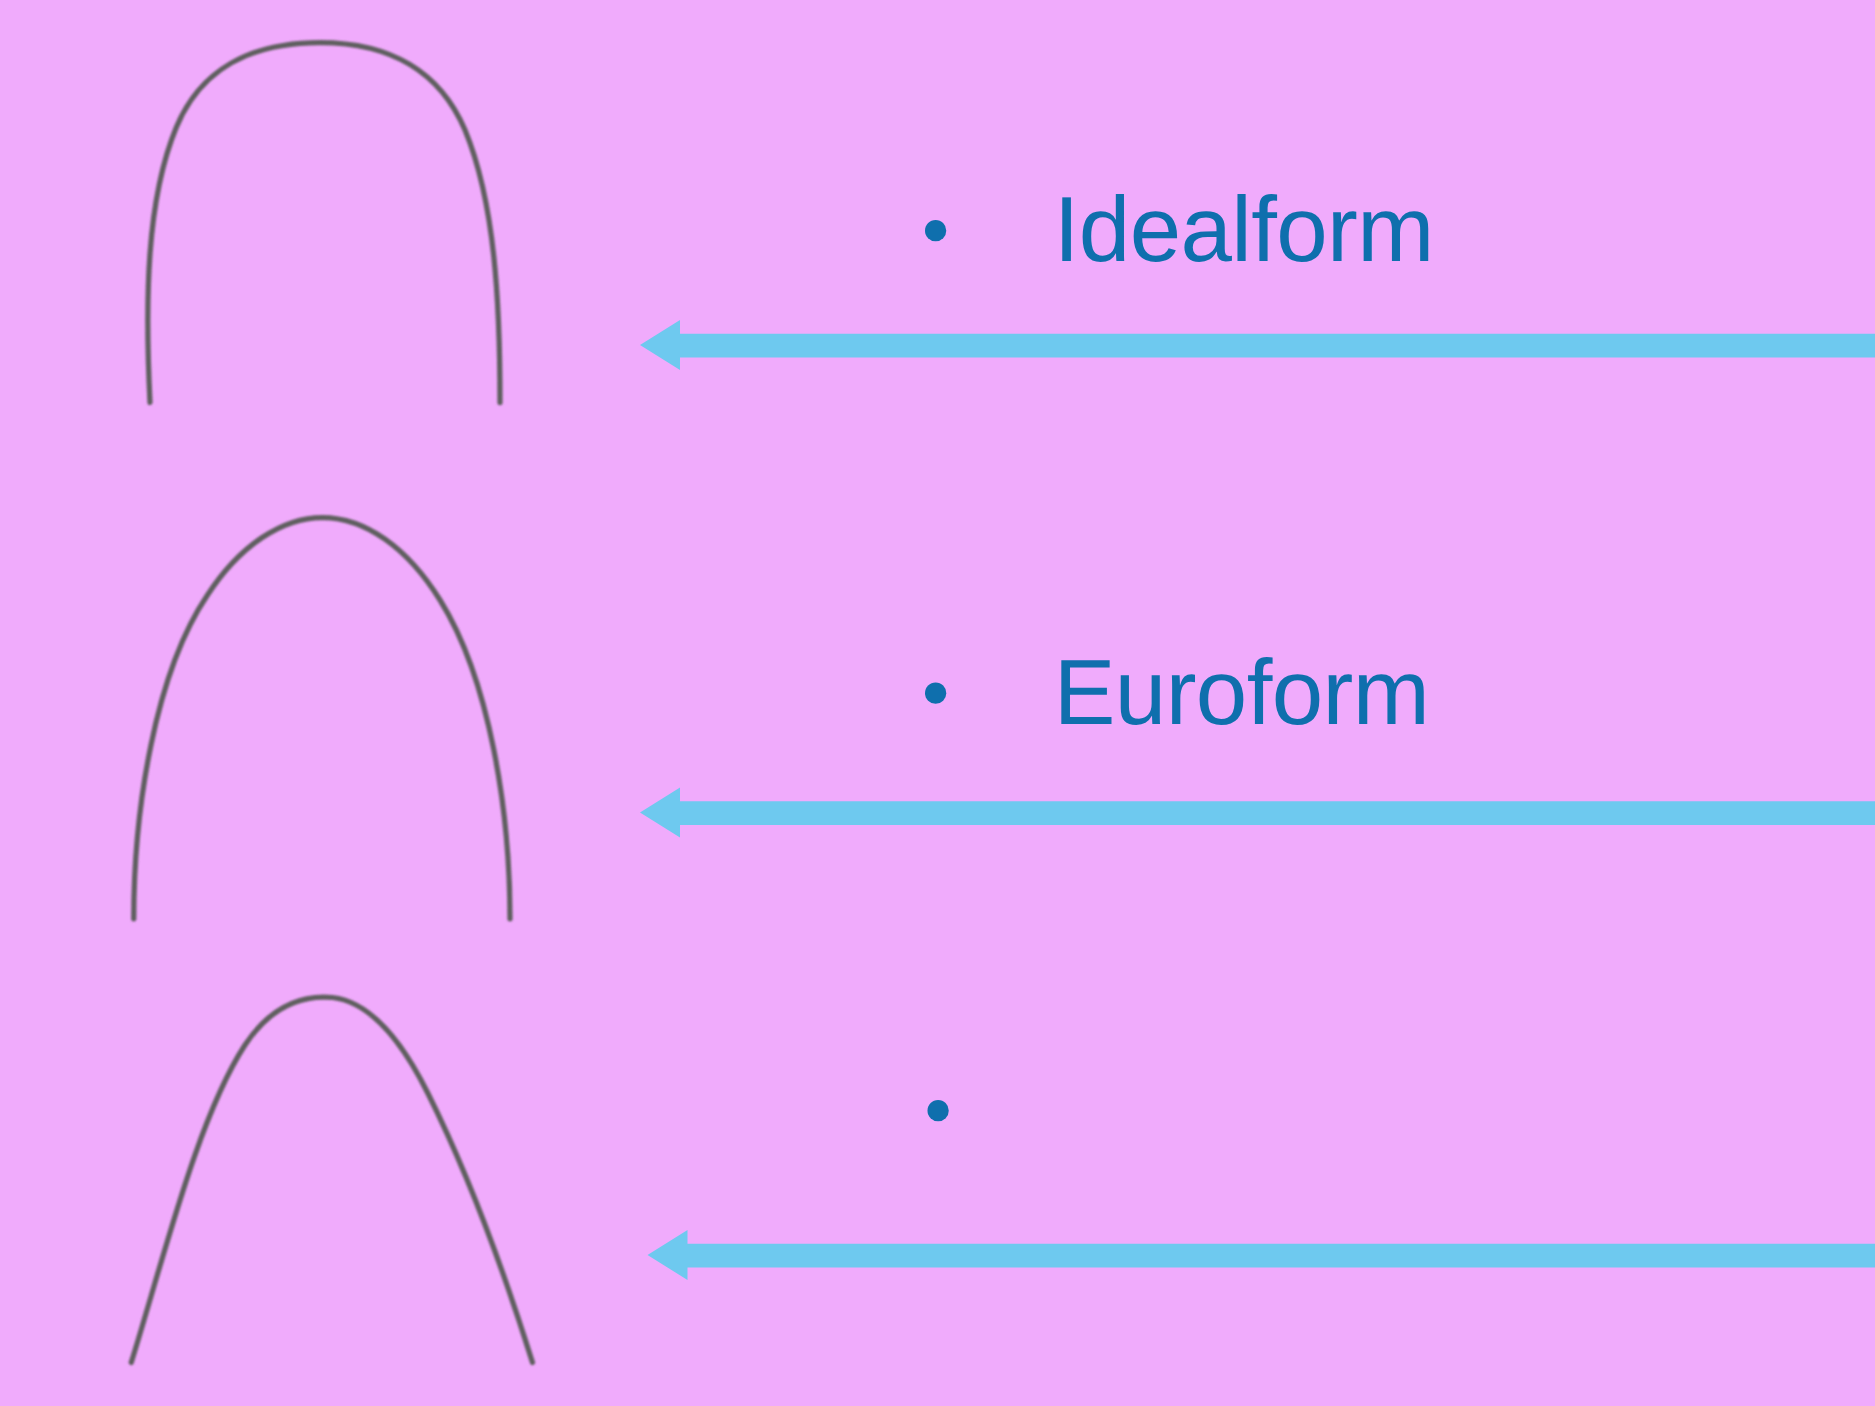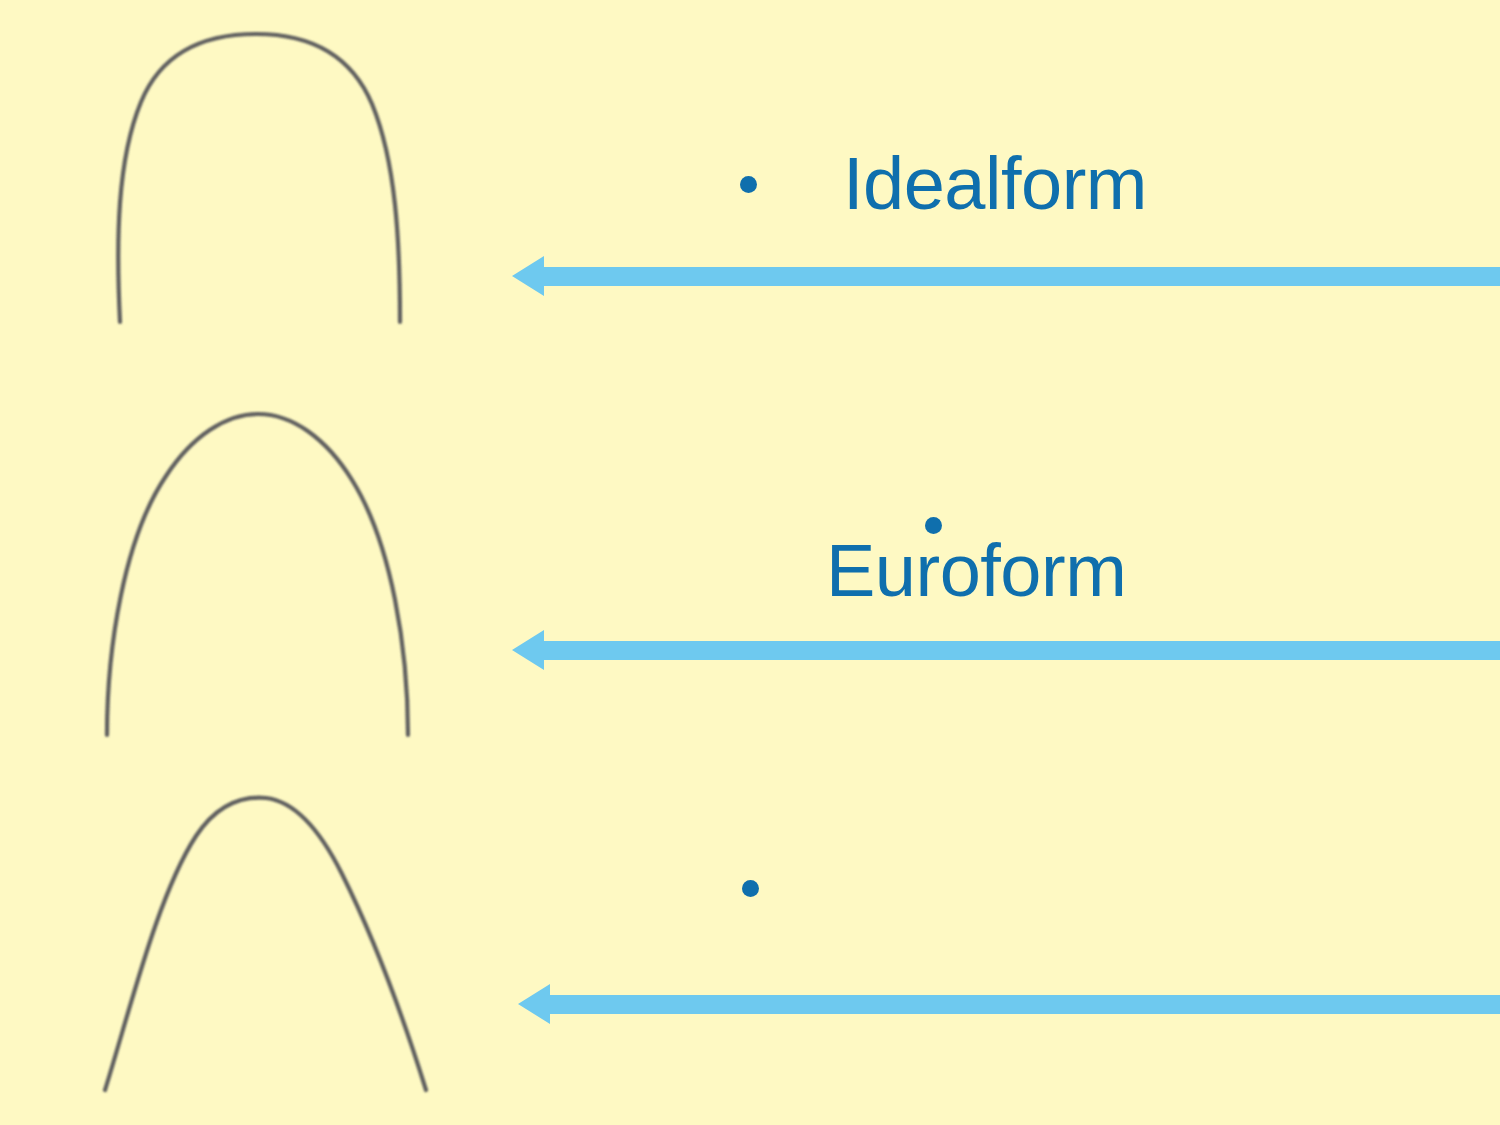--- a/index.html
+++ b/index.html
@@ -8,21 +8,21 @@
     padding: 0;
     background: #ffffff;
   }
   body {
     font-family: "Liberation Sans", sans-serif;
   }
   #slide {
     position: relative;
     width: 1500px;
     height: 1125px;
-    background: #fef9c3;
+    background: #f0abfc;
     overflow: hidden;
   }
 
   
   .wire-figure {
     position: absolute;
     left: 0;
     width: 500px;
   }
   .wire-figure svg {
@@ -74,21 +74,21 @@
   }
   .bullet-label {
     margin-left: 86px;
     color: #0f6fad;
     font-size: 74px;
     line-height: 1;
     letter-spacing: -0.5px;
     white-space: nowrap;
   }
   #item-ideal    { left: 740px; top: 147px; }
-  #item-euro     { left: 740px; top: 517px; flex-direction: column; }
+  #item-euro     { left: 740px; top: 517px; }
   #item-standard { left: 742px; top: 880px; }
 </style>
 </head>
 <body>
 
 <div id="slide">
 
   <svg width="0" height="0" style="position:absolute" aria-hidden="true">
     <defs>
       <filter id="softblur" x="-20%" y="-20%" width="140%" height="140%">

